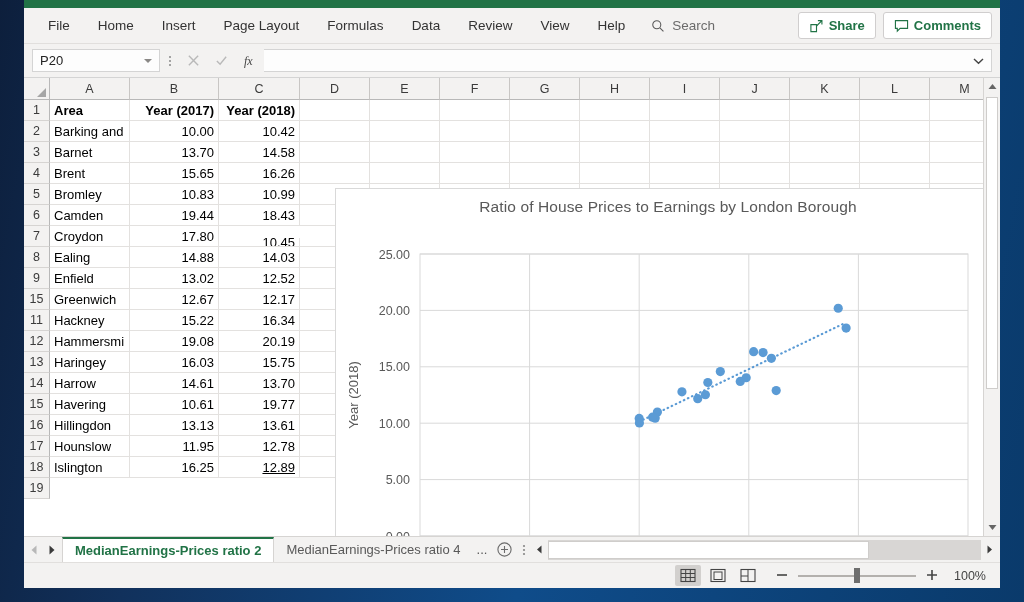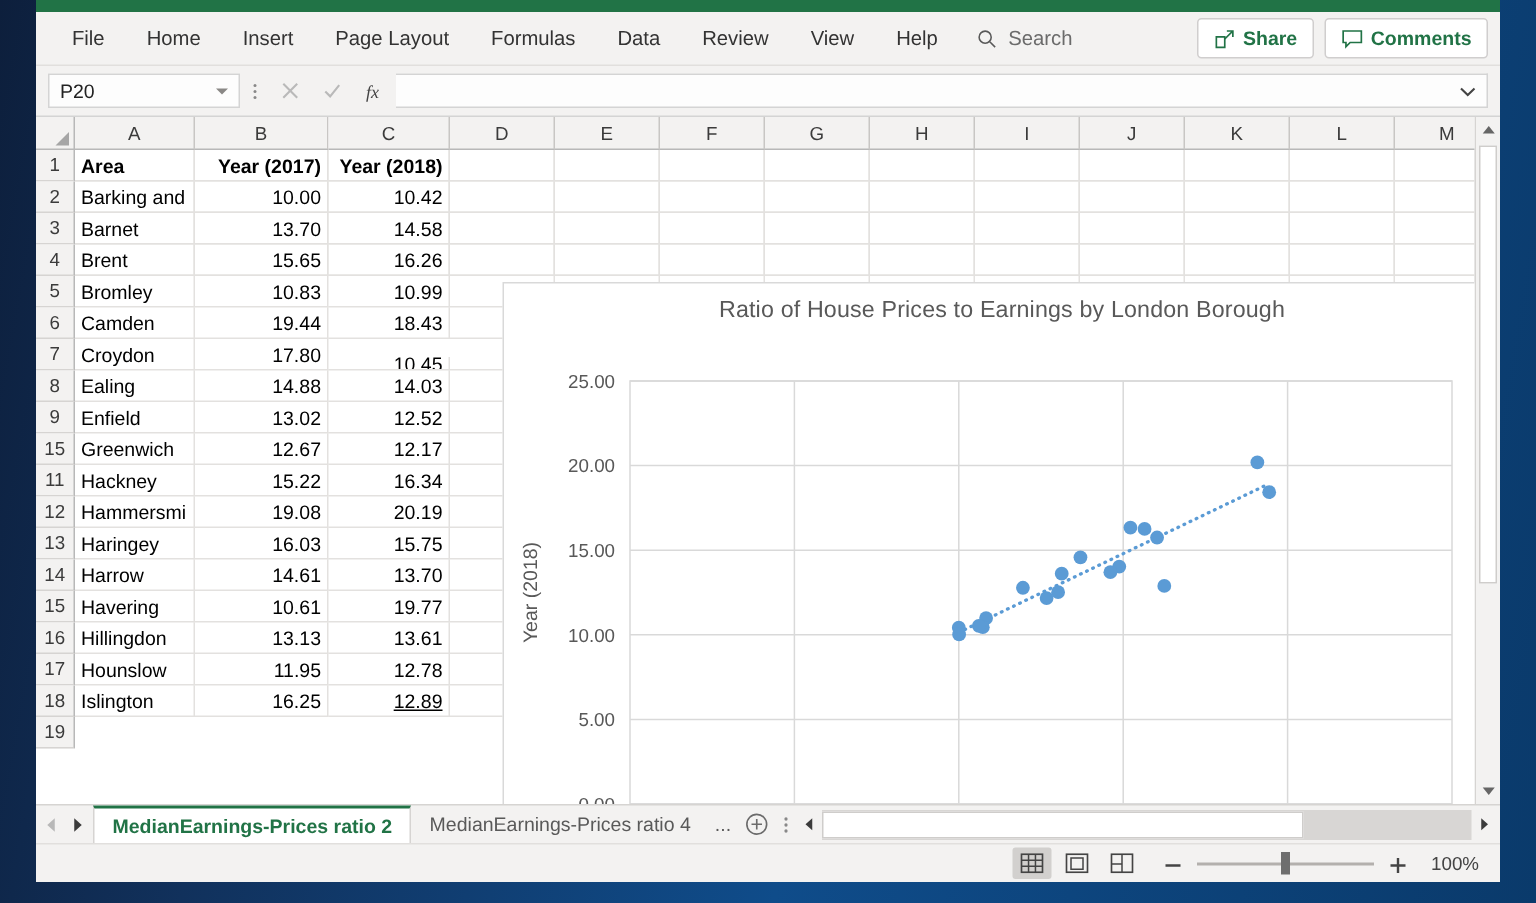--- a/index.html
+++ b/index.html
@@ -222,21 +222,21 @@
     border-top: 1px solid #e1dfdd;
     display: flex; align-items: center; justify-content: flex-end;
     padding-right: 14px; gap: 4px; flex: none;
   }
   .vbtn {
     width: 26px; height: 21px;
     display: flex; align-items: center; justify-content: center;
     cursor: pointer; border-radius: 2px;
   }
   .vbtn.sel { background: #d2d0ce; }
-  .zoom-wrap { display: flex; align-items: flex-end; gap: 9px; margin-left: 10px; }
+  .zoom-wrap { display: flex; align-items: flex-start; gap: 9px; margin-left: 10px; }
   .zm-btn { cursor: pointer; display: flex; width: 14px; justify-content: center; }
   .zm-track {
     width: 118px; height: 14px; position: relative; cursor: pointer;
     display: flex; align-items: center;
   }
   .zm-line { width: 100%; height: 2px; background: #b3b0ad; }
   .zm-thumb {
     position: absolute; left: 50%; margin-left: -3px;
     width: 6px; height: 15px; background: #6e6e6e;
   }

